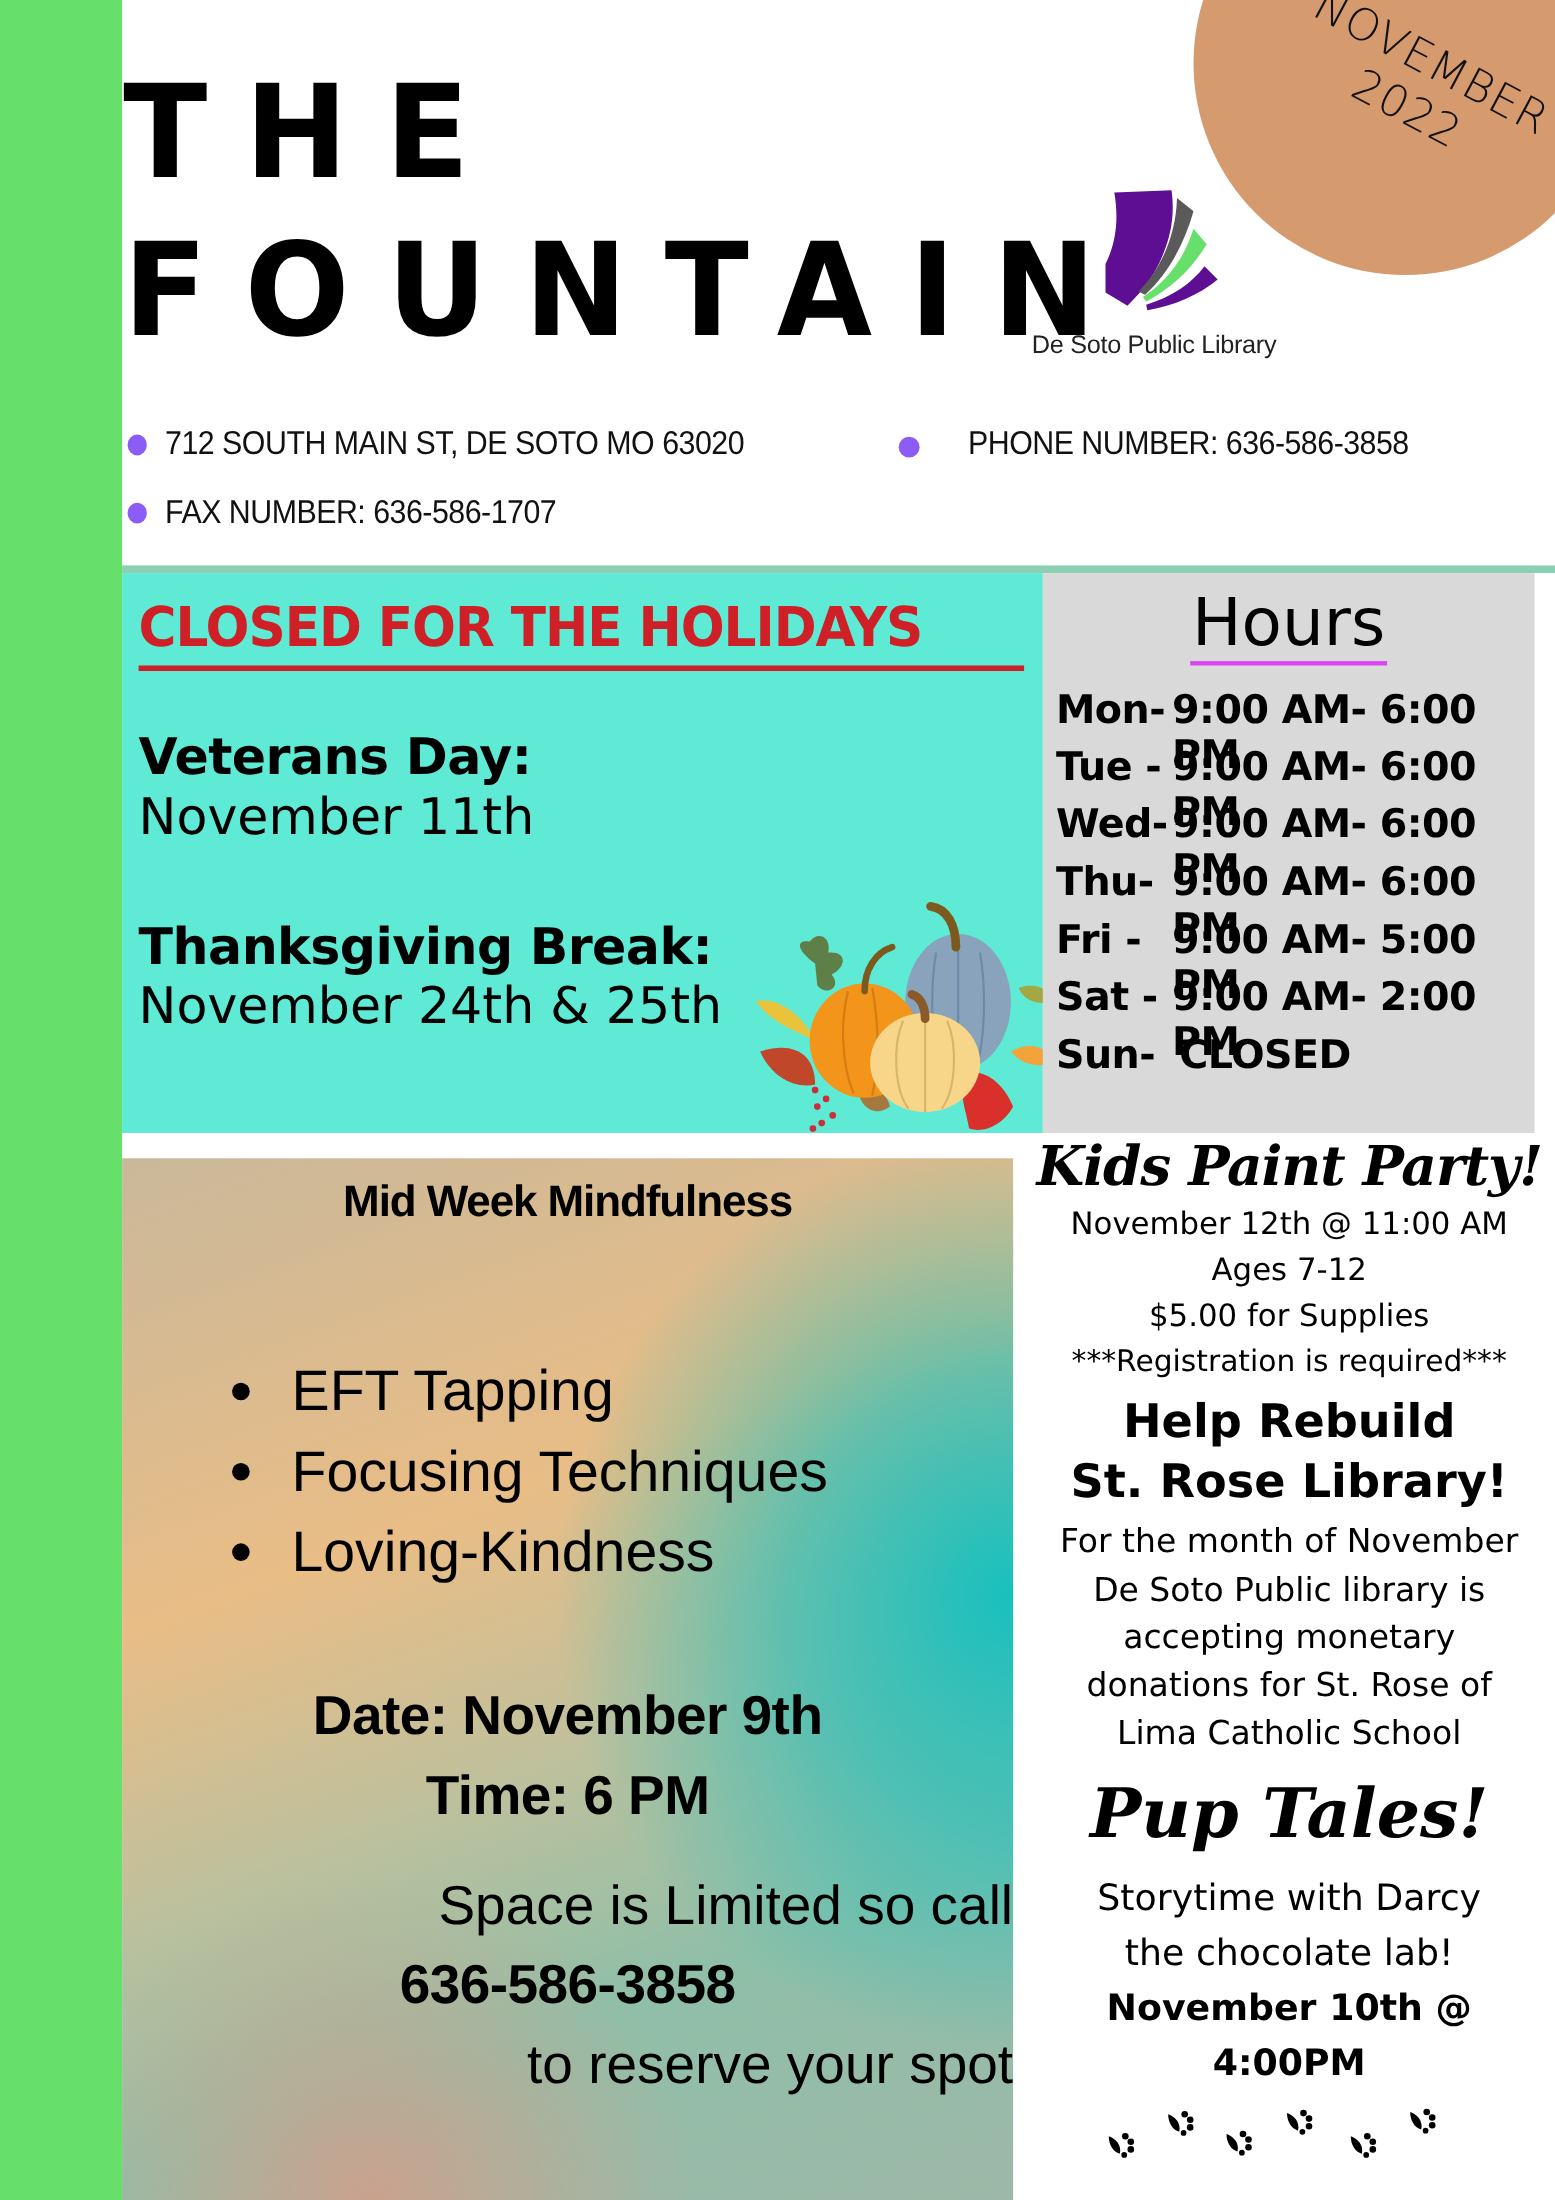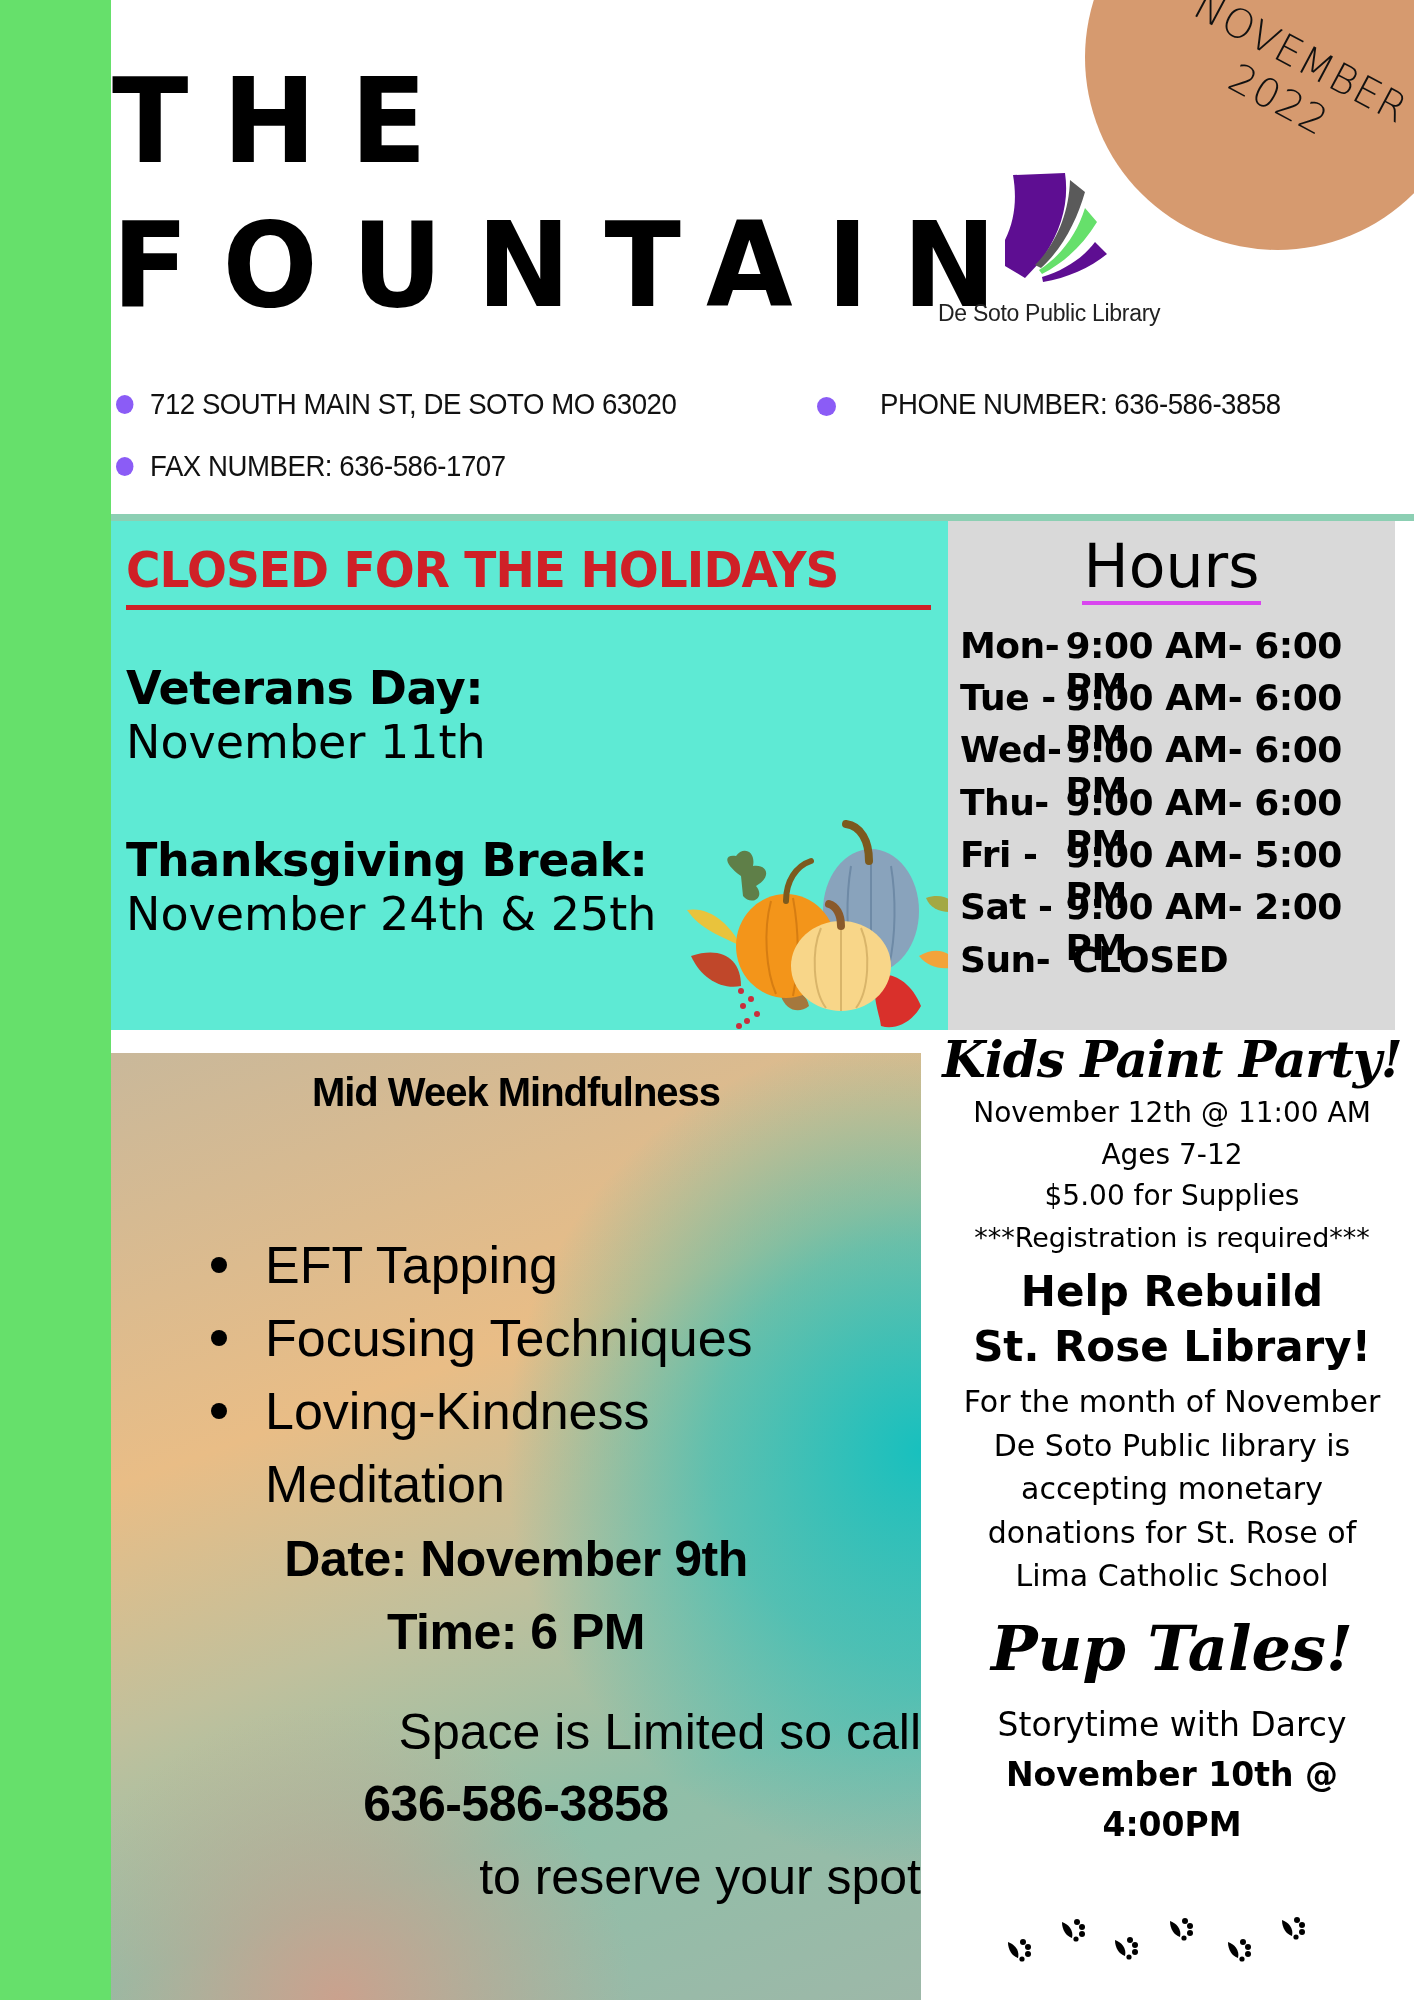--- a/index.html
+++ b/index.html
@@ -194,21 +194,20 @@
     <span>EFT Tapping</span>
   </div>
   <div class="mind-item" style="top:255px">
     <span class="bullet"></span>
     <span>Focusing Techniques</span>
   </div>
   <div class="mind-item" style="top:328px">
     <span class="bullet"></span>
     <span>Loving-Kindness</span>
   </div>
-  <div class="mind-cont" style="top:401px">Meditation</div>
 
   <div class="mind-bold" style="top:477px">Date: November 9th</div>
   <div class="mind-bold" style="top:550px">Time: 6 PM</div>
 
   <div class="mind-plain" style="top:650px">Space is Limited so call</div>
   <div class="mind-bold" style="top:722px">636-586-3858</div>
   <div class="mind-plain" style="top:795px">to reserve your spot</div>
 </div>
 
 <div class="side-col script-title kids-title">Kids Paint Party!</div>
@@ -227,20 +226,21 @@
   <div>For the month of November</div>
   <div>De Soto Public library is</div>
   <div>accepting monetary</div>
   <div>donations for St. Rose of</div>
   <div>Lima Catholic School</div>
 </div>
 
 <div class="side-col script-title pup-title">Pup Tales!</div>
 <div class="side-col side-text pup-lines">
   <div class="plain">Storytime with Darcy</div>
+  <div class="plain">the chocolate lab!</div>
   <div class="bold">November 10th @</div>
   <div class="bold">4:00PM</div>
 </div>
 
 <div class="paws">
   <svg class="paw" style="left:76px;top:34px" viewBox="0 0 28 28">
       <path d="M2 8 C8 10 14 16 12 24 C6 22 2 16 2 8 Z" fill="#000"></path>
       <circle cx="17" cy="8" r="3"></circle>
       <circle cx="22" cy="13" r="3"></circle>
       <circle cx="22" cy="20" r="3"></circle>

